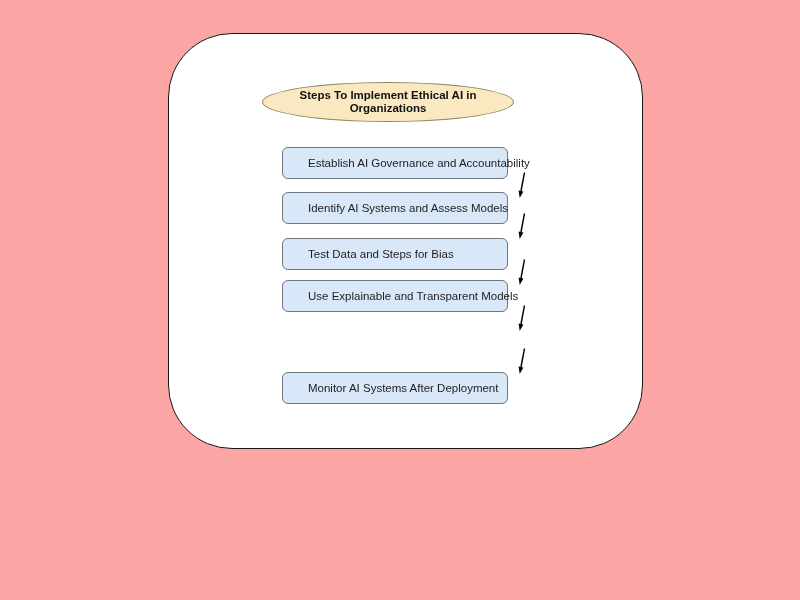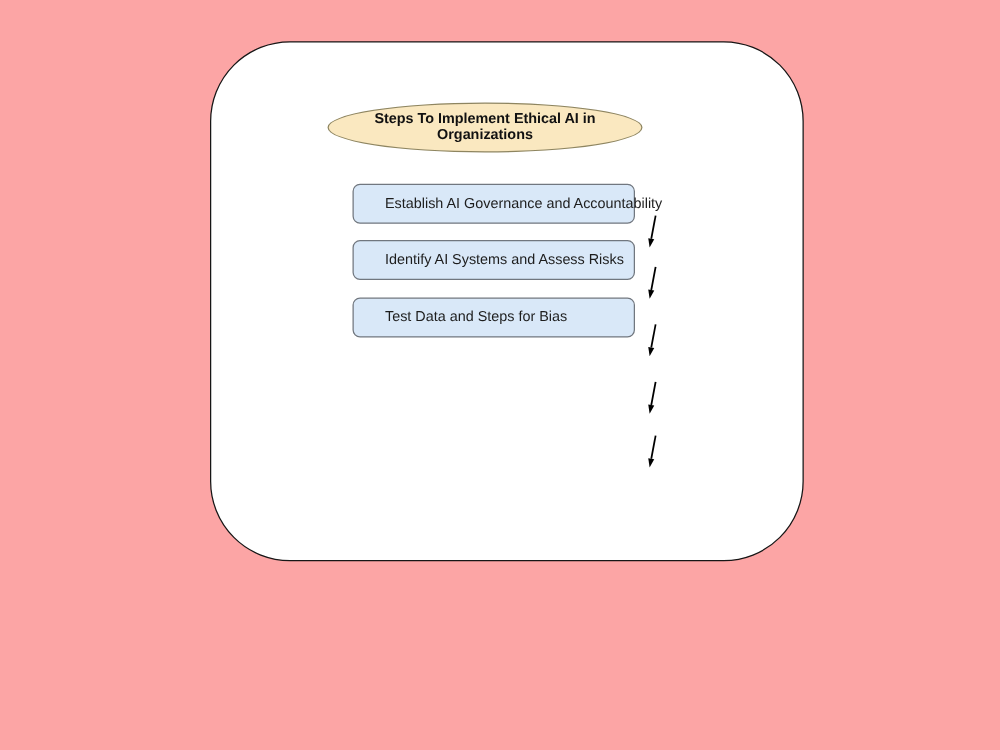--- a/index.html
+++ b/index.html
@@ -93,24 +93,30 @@
   <div class="frame">
 
     <div class="ellipse">
       <span class="ellipse-text">Steps To Implement Ethical AI in Organizations</span>
     </div>
 
     <div class="step step-0">
       <span>Establish AI Governance and Accountability</span>
     </div>
     <div class="step step-1">
-      <span>Identify AI Systems and Assess Risks</span>
+      <span>Identify AI Systems and Assess Models</span>
     </div>
     <div class="step step-2">
       <span>Test Data and Steps for Bias</span>
+    </div>
+    <div class="step step-3">
+      <span>Use Explainable and Transparent Models</span>
+    </div>
+    <div class="step step-5">
+      <span>Monitor AI Systems After Deployment</span>
     </div>
 
     <svg class="arrow arrow-0" viewBox="0 0 14 28" xmlns="http://www.w3.org/2000/svg">
       <line x1="10.5" y1="0.5" x2="7" y2="19" stroke="#000000" stroke-width="1.4"></line>
       <polygon points="5.7,25.9 9.4,19.4 4.6,18.6" fill="#000000"></polygon>
     </svg>
     <svg class="arrow arrow-1" viewBox="0 0 14 28" xmlns="http://www.w3.org/2000/svg">
       <line x1="10.5" y1="0.5" x2="7" y2="19" stroke="#000000" stroke-width="1.4"></line>
       <polygon points="5.7,25.9 9.4,19.4 4.6,18.6" fill="#000000"></polygon>
     </svg>

